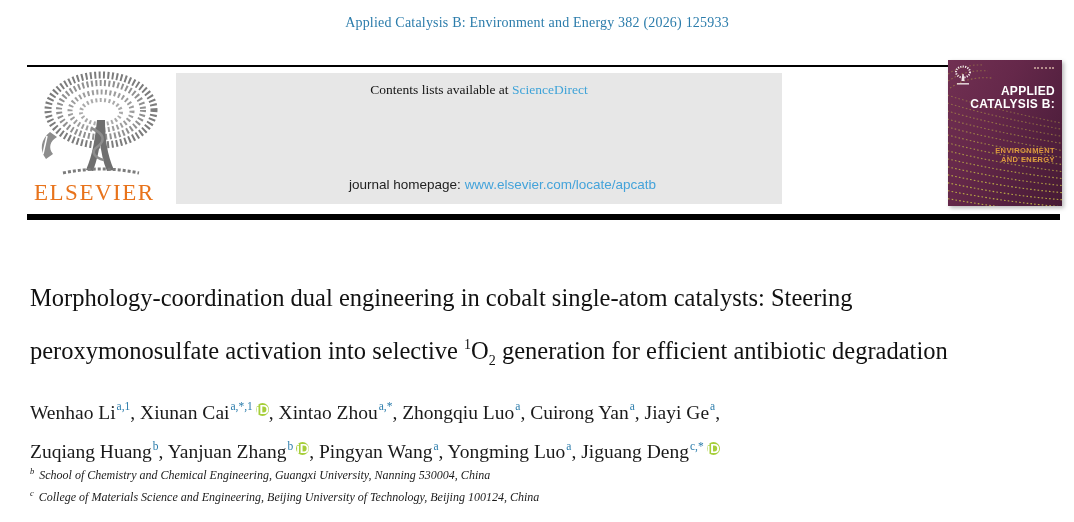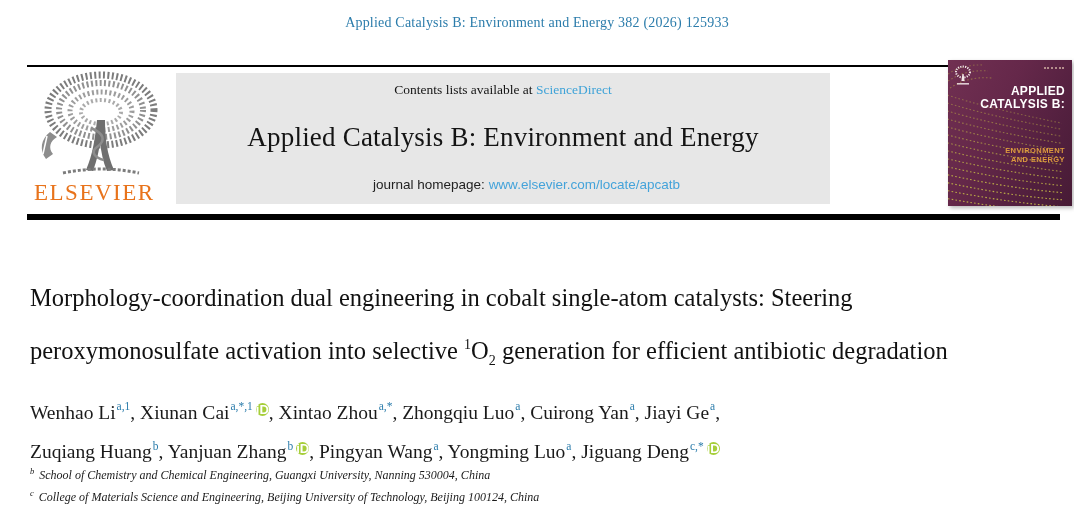--- a/index.html
+++ b/index.html
@@ -14,30 +14,30 @@
   .rule-top{position:absolute;left:27px;top:65px;width:1033px;height:2px;background:#000;}
   .rule-bottom{position:absolute;left:27px;top:214px;width:1033px;height:6px;background:#000;}
 
   
   .logo-block{position:absolute;left:27px;top:68px;width:148px;height:138px;background:#fff;}
   .logo-tree{position:absolute;left:6px;top:2px;}
   .logo-word{position:absolute;left:1px;top:112px;width:146px;text-align:left;
              font-size:23px;letter-spacing:1.5px;font-weight:400;}
 
   
-  .banner{position:absolute;left:176px;top:73px;width:654px;height:131px;background:#e7e7e7;
+  .banner{position:absolute;left:176px;top:73px;width:606px;height:131px;background:#e7e7e7;
           display:flex;flex-direction:column;justify-content:space-between;align-items:center;
           padding:9px 0 12px 0;box-sizing:border-box;text-align:center;}
   .banner .contents{font-size:13.5px;}
   .banner .jtitle{font-size:27px;letter-spacing:0.2px;}
   .banner .homepage{font-family:"Liberation Sans",sans-serif;font-size:13.5px;color:#222;margin-left:47px;}
   a.lnk{text-decoration:none;cursor:pointer;}
 
   
-  .cover{position:absolute;left:948px;top:60px;width:124px;height:146px;cursor:pointer;
+  .cover{position:absolute;left:948px;top:60px;width:114px;height:146px;cursor:pointer;
          background:linear-gradient(118deg,#713052 0%,#65284a 38%,#53203f 72%,#471b35 100%);
          box-shadow:2px 2px 4px rgba(0,0,0,0.28);overflow:hidden;}
   .cover svg.swirl{position:absolute;left:0;top:0;}
   .cover .ctext{position:absolute;right:7px;top:25px;text-align:right;
                 font-family:"Liberation Sans",sans-serif;font-weight:bold;line-height:1.05;}
   .cover .l1,.cover .l2{color:#fff;font-size:12px;letter-spacing:0.3px;}
   .cover .l3,.cover .l4{font-size:7.5px;letter-spacing:0.4px;margin-top:1px;}
   .cover .mini-logo{position:absolute;left:7px;top:5px;}
   .cover .issn{position:absolute;right:8px;top:7px;width:20px;height:0;
                border-top:2px dotted rgba(255,230,200,0.55);}
@@ -81,21 +81,20 @@
         <path d="M30 103 Q68 95 106 103" stroke="#7c7c7c" stroke-width="3" fill="none" stroke-dasharray="3 2"></path>
         <path d="M17 62 C8 69 6 80 13 89 L20 84 C15 78 17 71 24 67 Z" fill="#8d8d8d"></path>
         <path d="M14 66 L10 84" stroke="#fff" stroke-width="1.5"></path>
       </svg>
     </div>
     <div class="logo-word" style="color: rgb(232, 115, 27); margin-left: 6px;">ELSEVIER</div>
   </div>
 
   <div class="banner">
     <div class="contents"><span>Contents lists available at </span><a class="lnk" id="sd-link" style="color: rgb(63, 163, 216);">ScienceDirect</a></div>
-    <div class="jtitle">Applied Catalysis B: Environment and Energy</div>
     <div class="homepage"><span>journal homepage: </span><a class="lnk" id="hp-link" style="color: rgb(68, 163, 218);">www.elsevier.com/locate/apcatb</a></div>
   </div>
 
   <div class="cover">
     <svg class="swirl" width="114" height="146" viewBox="0 0 114 146">
       <g fill="none" stroke="#bbac46" stroke-width="1.1" stroke-dasharray="1.6 2.2">
         <path d="M-4 34 Q38 48 118 64" opacity="0.45"></path>
         <path d="M-4 42 Q40 56 118 70" opacity="0.5"></path>
         <path d="M-4 50 Q42 64 118 77" opacity="0.55"></path>
         <path d="M-4 58 Q44 72 118 84" opacity="0.6"></path>

